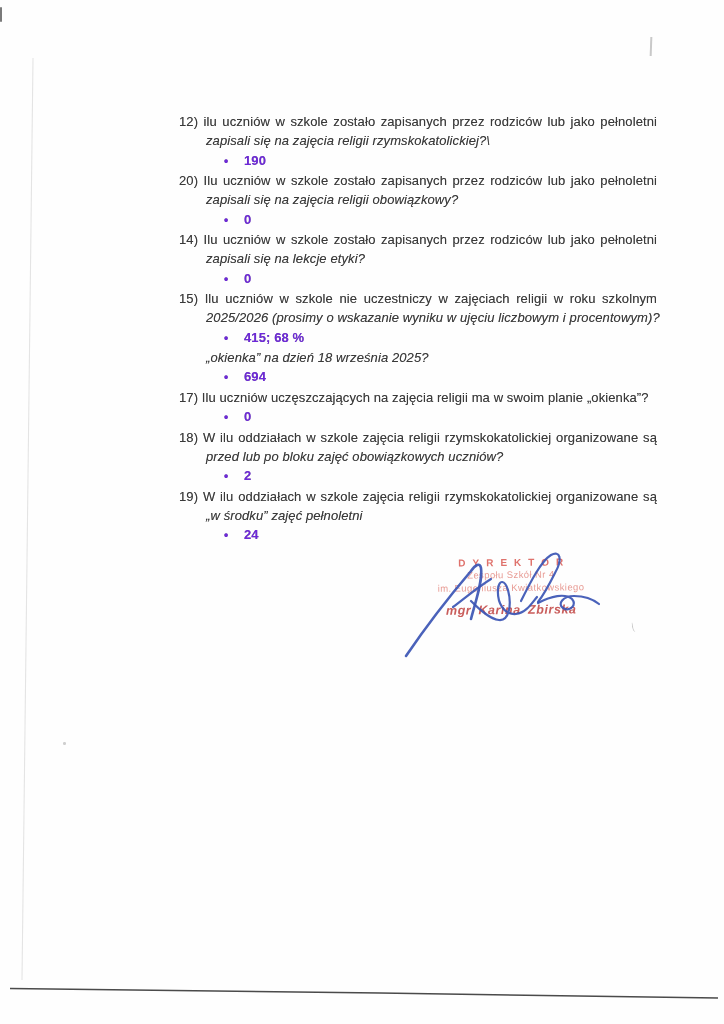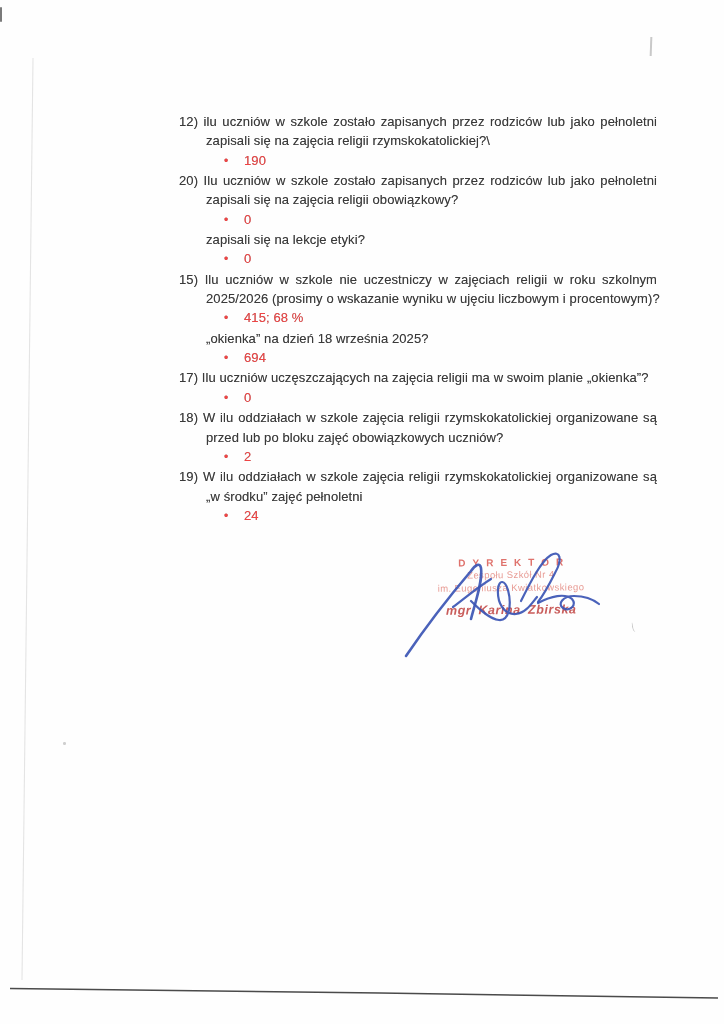--- a/index.html
+++ b/index.html
@@ -20,22 +20,22 @@
     letter-spacing:.1px;
     text-shadow:0 0 .45px rgba(70,70,70,.55);
   }
   .q-line{white-space:nowrap;}
   .q-line.just{
     white-space:normal;
     text-align:justify;
     text-align-last:justify;
     -moz-text-align-last:justify;
   }
-  .q-line.cont{padding-left:27px;}
-  .q-answer{padding-left:45px;font-weight:normal;color:#ef4444;}
+  .q-line.cont{padding-left:27px;font-style:italic;}
+  .q-answer{padding-left:45px;font-weight:bold;color:#6d28d9;}
   .bullet{
     display:inline-block;width:20px;
     font-size:12px;
     transform:translateY(-.5px);
   }
   
   .stamp{
     position:absolute;left:425px;top:556px;width:172px;
     text-align:center;
     transform:rotate(-0.6deg);
@@ -113,20 +113,21 @@
         <div class="q-line just">12) ilu uczniów w szkole zostało zapisanych przez rodziców lub jako pełnoletni</div>
         <div class="q-line cont">zapisali się na zajęcia religii rzymskokatolickiej?\</div>
         <div class="q-answer"><span class="bullet">•</span><span>190</span></div>
       </div>
       <div>
         <div class="q-line just">20) Ilu uczniów w szkole zostało zapisanych przez rodziców lub jako pełnoletni</div>
         <div class="q-line cont">zapisali się na zajęcia religii obowiązkowy?</div>
         <div class="q-answer"><span class="bullet">•</span><span>0</span></div>
       </div>
       <div>
+        <div class="q-line just">14) Ilu uczniów w szkole zostało zapisanych przez rodziców lub jako pełnoletni</div>
         <div class="q-line cont">zapisali się na lekcje etyki?</div>
         <div class="q-answer"><span class="bullet">•</span><span>0</span></div>
       </div>
       <div>
         <div class="q-line just">15) Ilu uczniów w szkole nie uczestniczy w zajęciach religii w roku szkolnym</div>
         <div class="q-line cont">2025/2026 (prosimy o wskazanie wyniku w ujęciu liczbowym i procentowym)?</div>
         <div class="q-answer"><span class="bullet">•</span><span>415; 68 %</span></div>
       </div>
       <div>
         <div class="q-line cont">„okienka” na dzień 18 września 2025?</div>

